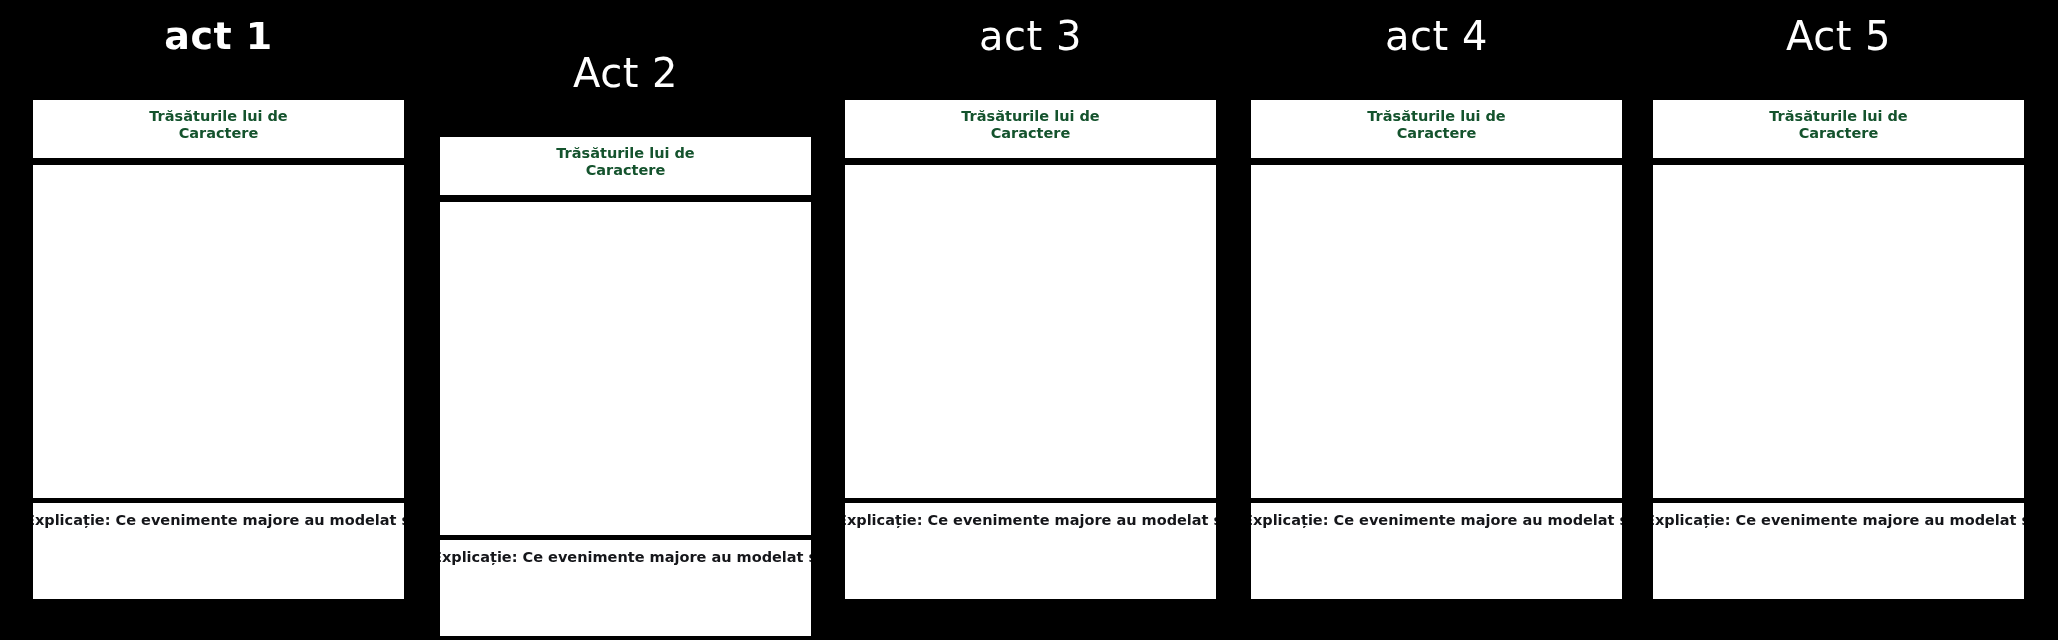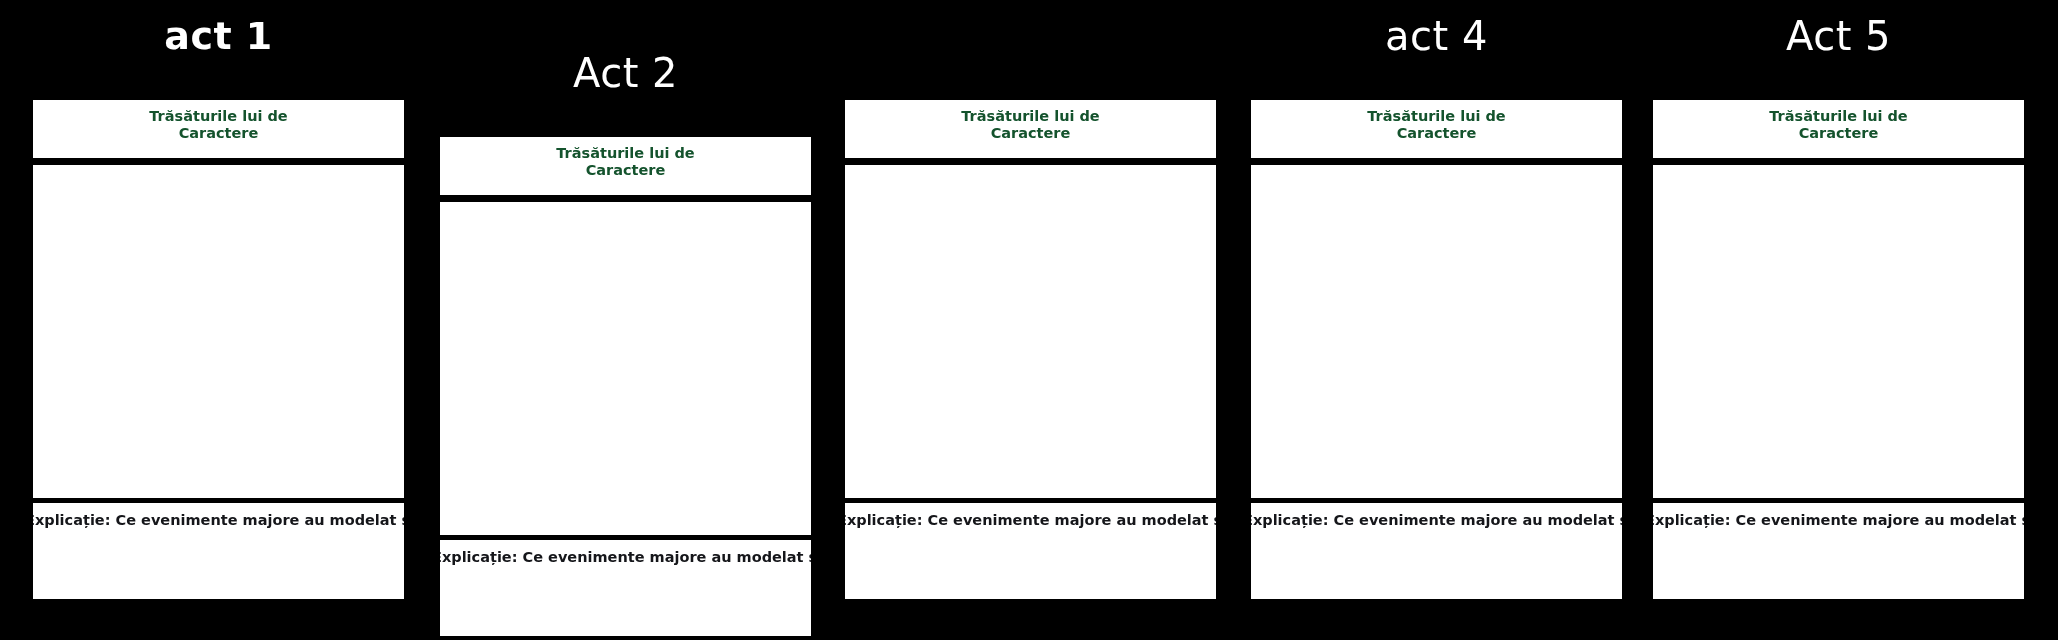--- a/index.html
+++ b/index.html
@@ -132,20 +132,21 @@
       <div class="header-text">Trăsăturile lui de
 Caractere</div>
     </div>
     <div class="image-box"></div>
     <div class="footer-box">
       <div class="footer-text">Explicație: Ce evenimente majore au modelat sau schimbat caracterul</div>
     </div>
   </div>
 
   <div class="panel panel-2">
+    <div class="panel-title rounded">act 3</div>
     <div class="header-box">
       <div class="header-text">Trăsăturile lui de
 Caractere</div>
     </div>
     <div class="image-box"></div>
     <div class="footer-box">
       <div class="footer-text">Explicație: Ce evenimente majore au modelat sau schimbat caracterul</div>
     </div>
   </div>
 

